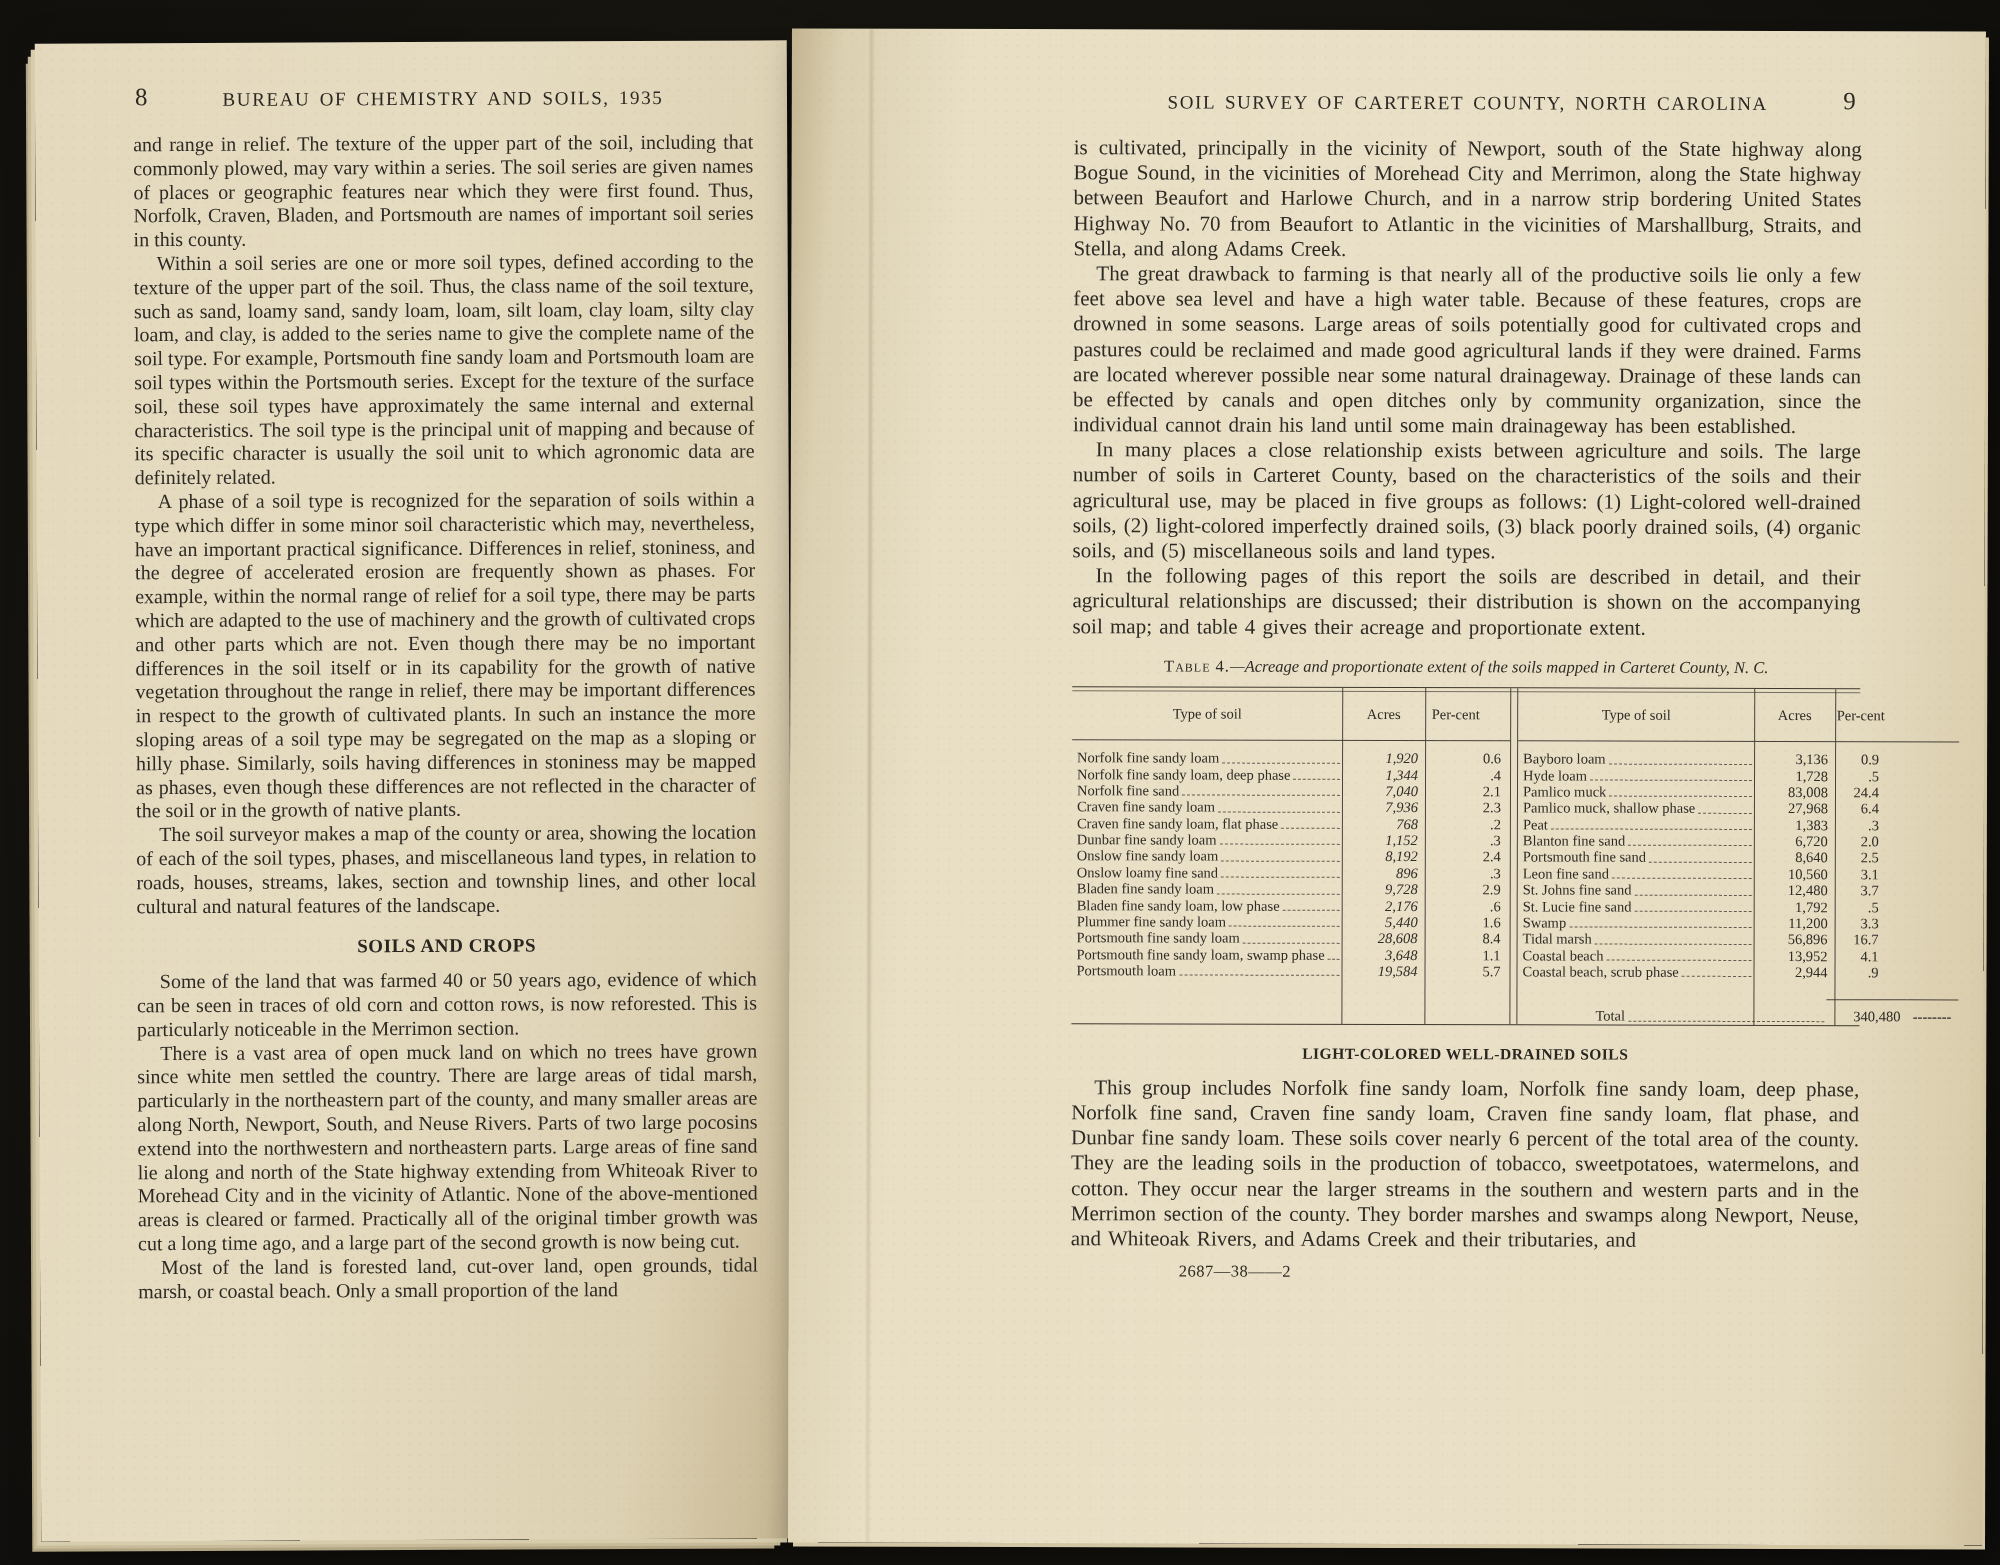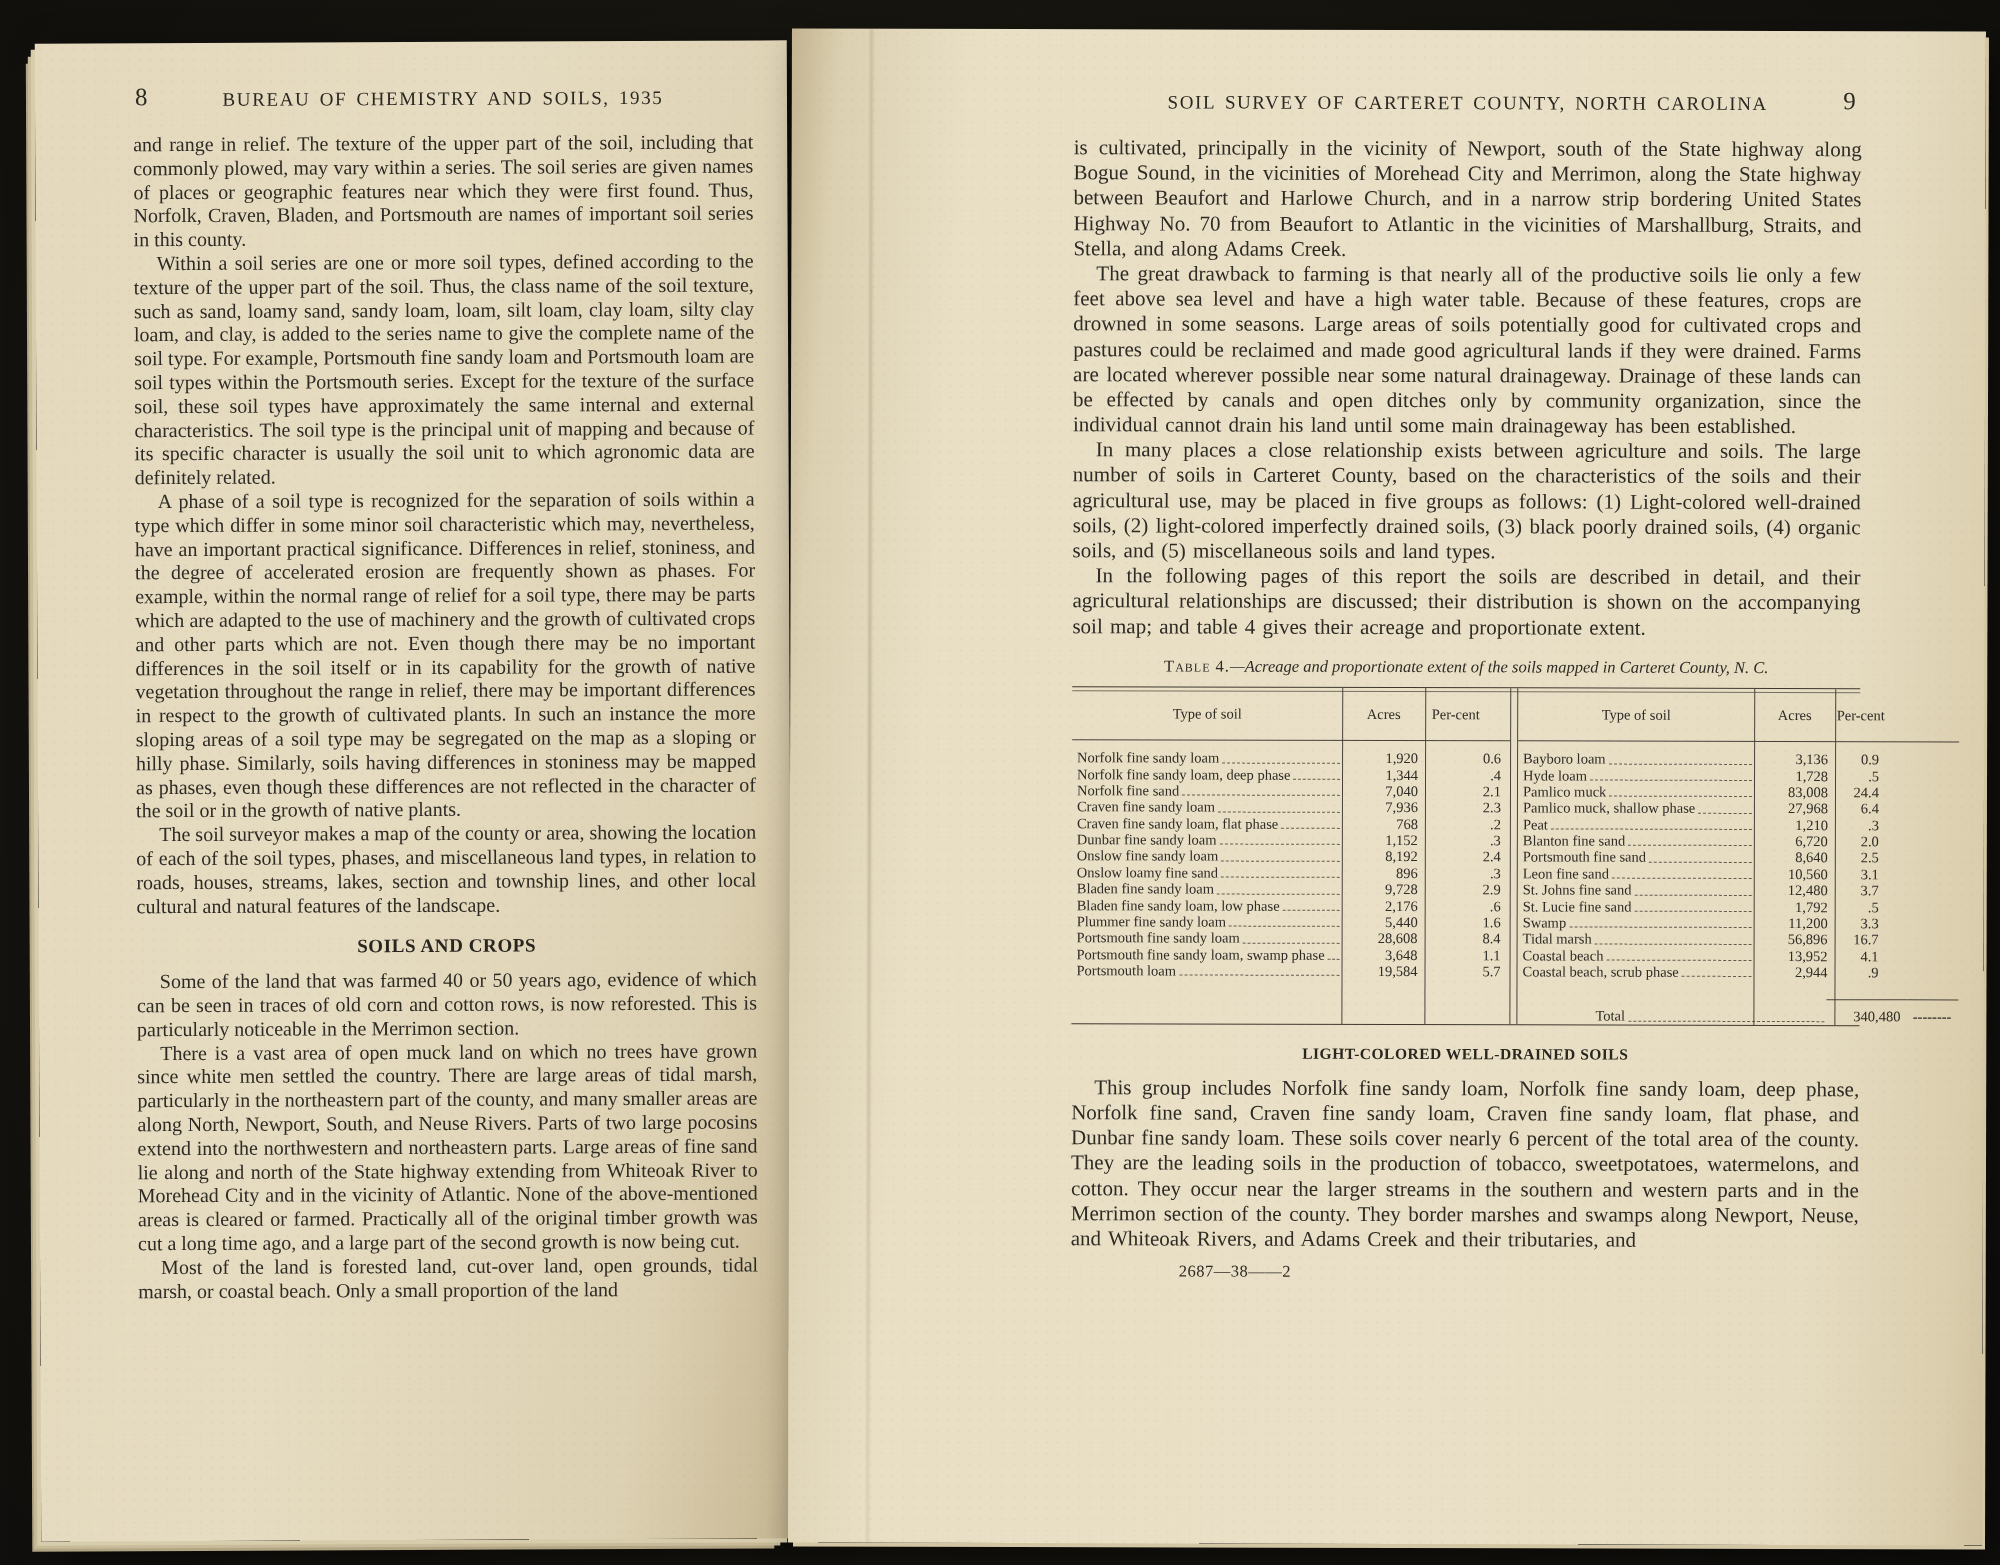--- a/index.html
+++ b/index.html
@@ -60,21 +60,21 @@
   .th{display:flex;align-items:center;justify-content:center;text-align:center;}
   .half-l .th-name{flex:0 0 270px;} .half-l .th-acres{flex:0 0 83px;} .half-l .th-pct{flex:0 0 61px;}
   .half-r .th-name{flex:0 0 236px;} .half-r .th-acres{flex:0 0 81px;} .half-r .th-pct{flex:0 0 51px;}
   .rows{padding:9px 0 7px 0;}
   .r{display:flex;align-items:stretch;}
   .c-name{display:flex;align-items:flex-end;padding-left:5px;}
   .half-l .c-name{flex:0 0 265px;} .half-r .c-name{flex:0 0 231px;}
   .nm{padding-left:14px;text-indent:-14px;}
   .leader{flex:1;min-width:6px;border-bottom:1.6px dashed #4d463c;margin:0 2px 3px 3px;opacity:.85;}
   .c-acres,.c-pct{display:flex;align-items:flex-end;justify-content:flex-end;}
-  .half-l .c-acres{flex:0 0 76px;padding-right:7px;} .half-l .c-pct{flex:0 0 52px;padding-right:9px;padding-left:24px;}
+  .half-l .c-acres{flex:0 0 76px;padding-right:7px;font-style:italic;} .half-l .c-pct{flex:0 0 52px;padding-right:9px;padding-left:24px;}
   .half-r .c-acres{flex:0 0 74px;padding-right:7px;} .half-r .c-pct{flex:0 0 44px;padding-right:7px;text-align:center;}
   .total-row{margin-top:7px;padding-top:5px;}
   .total-row .c-name{padding-left:78px;}
   .rule-above{border-top:1.2px solid #47413a;padding-top:8px;}
   .sig{font-size:16.5px;margin:10px 0 0 108px;letter-spacing:0.5px;}
 </style>
 </head>
 <body>
 
 <div class="book">
@@ -302,21 +302,21 @@
                 </div>
                 <div class="c-acres">27,968</div>
                 <div class="c-pct">6.4</div>
               </div>
 
               <div class="r">
                 <div class="c-name">
                   <span class="nm">Peat</span>
                   <span class="leader"></span>
                 </div>
-                <div class="c-acres">1,210</div>
+                <div class="c-acres">1,383</div>
                 <div class="c-pct">.3</div>
               </div>
 
               <div class="r">
                 <div class="c-name">
                   <span class="nm">Blanton fine sand</span>
                   <span class="leader"></span>
                 </div>
                 <div class="c-acres">6,720</div>
                 <div class="c-pct">2.0</div>

